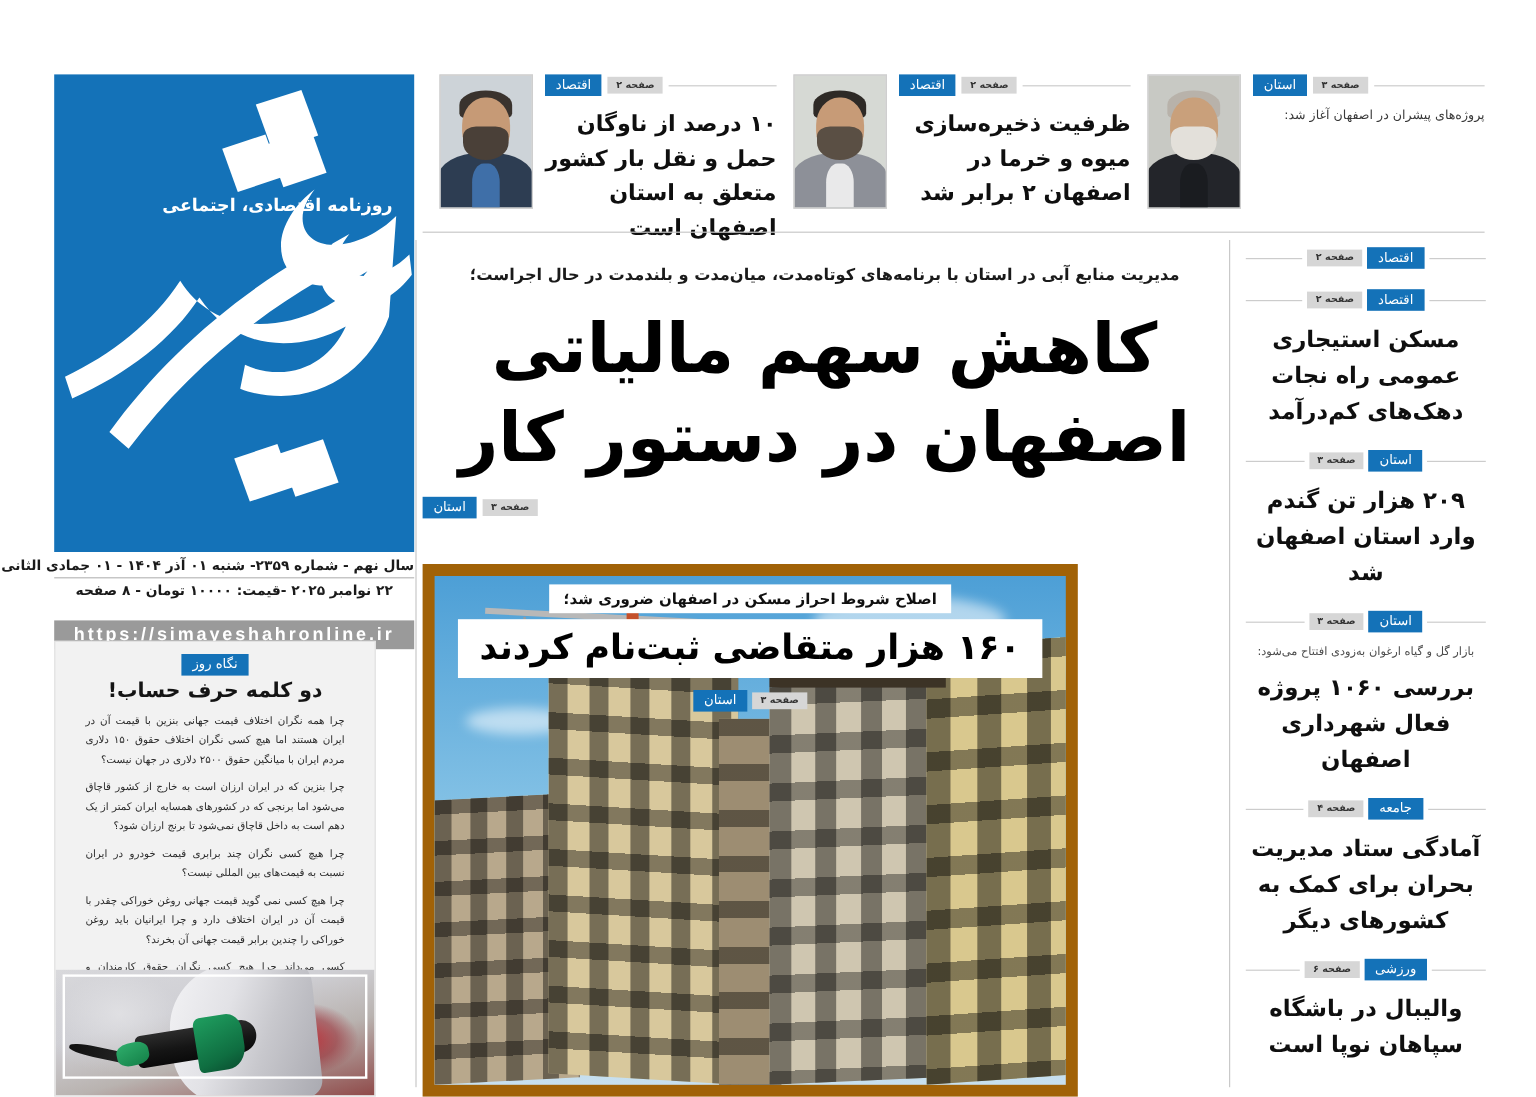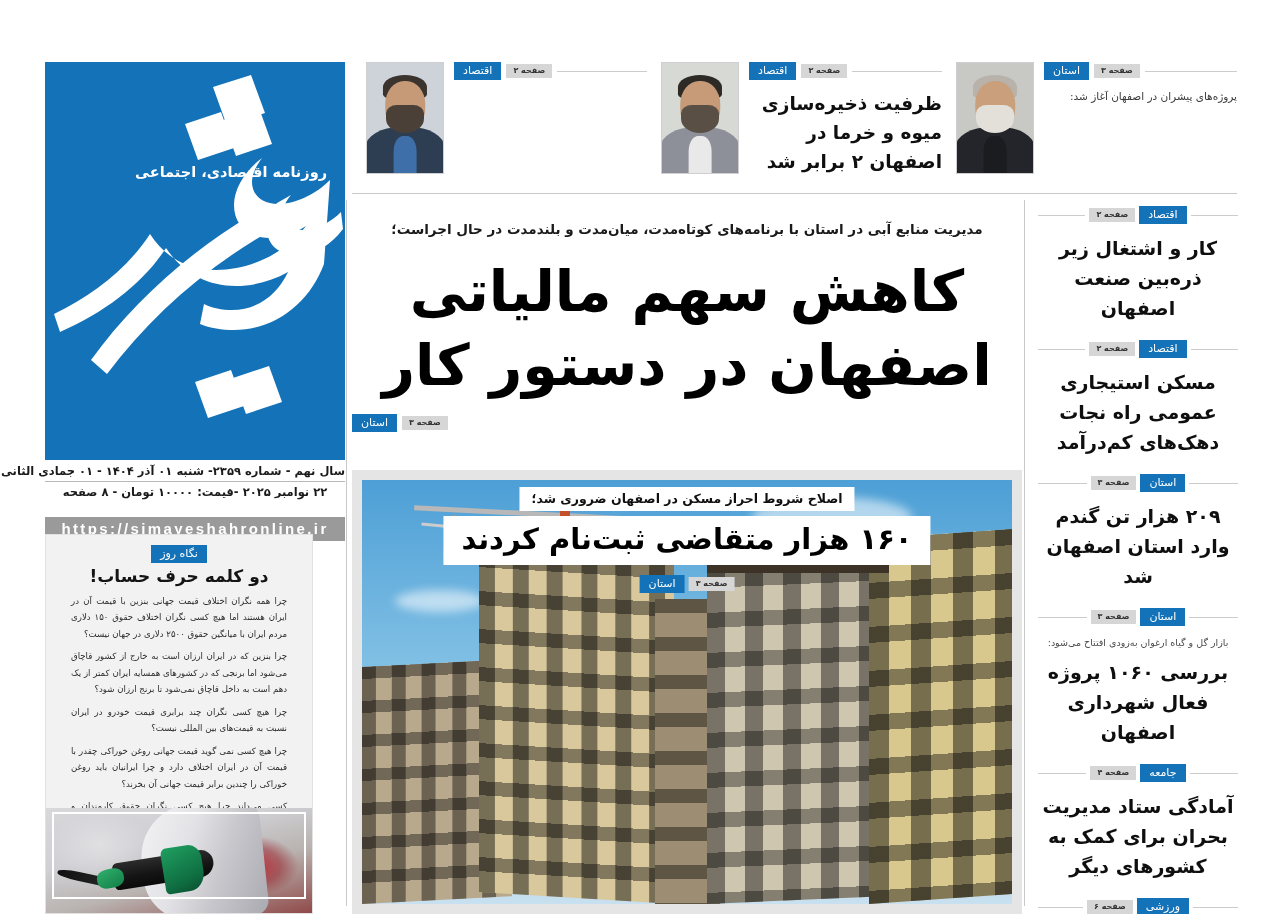--- a/index.html
+++ b/index.html
@@ -316,23 +316,23 @@
     align-items: center;
     gap: 5px;
     margin-top: 12px;
   }
 
   
   .feature {
     position: absolute;
     left: 352px;
     top: 470px;
-    width: 670px;
+    width: 546px;
     height: 444px;
-    background: #e5e5e5;
+    background: #a16207;
     padding: 10px;
   }
   .feature-photo {
     position: relative;
     width: 100%; height: 100%;
     overflow: hidden;
     background: linear-gradient(180deg, #4d9fd6 0%, #86c3e6 48%, #c8e0ef 100%);
   }
   .sky-cloud {
     position: absolute;
@@ -565,20 +565,21 @@
           <div class="p-head" style="background:#c69a76"></div>
           <div class="p-beard" style="background:#4a4038"></div>
         </div>
       </div>
       <div class="top-text">
         <div class="badge-row">
           <span class="badge-blue">اقتصاد</span>
           <span class="badge-page">صفحه ۲</span>
           <span class="badge-rule"></span>
         </div>
+        <div class="top-headline">۱۰ درصد از ناوگان حمل و نقل بار کشور متعلق به استان اصفهان است</div>
       </div>
     </div>
 
     <div class="top-item">
       <div class="top-photo">
         <div class="portrait">
           <div class="p-bg" style="background:#d6d9d4"></div>
           <div class="p-body" style="background:#8d9098"></div>
           <div class="p-shirt" style="background:#e9e9ea"></div>
           <div class="p-hair" style="background:#2e2a26"></div>
@@ -660,21 +661,20 @@
 
   <div class="sidebar">
 
     <div class="side-item">
       <div class="side-badge-row">
         <span class="badge-rule"></span>
         <span class="badge-page">صفحه ۲</span>
         <span class="badge-blue">اقتصاد</span>
         <span class="badge-rule"></span>
       </div>
-      <div class="side-headline">کار و اشتغال زیر ذره‌بین صنعت اصفهان</div>
     </div>
 
     <div class="side-item">
       <div class="side-badge-row">
         <span class="badge-rule"></span>
         <span class="badge-page">صفحه ۲</span>
         <span class="badge-blue">اقتصاد</span>
         <span class="badge-rule"></span>
       </div>
       <div class="side-headline">مسکن استیجاری عمومی راه نجات دهک‌های کم‌درآمد</div>

